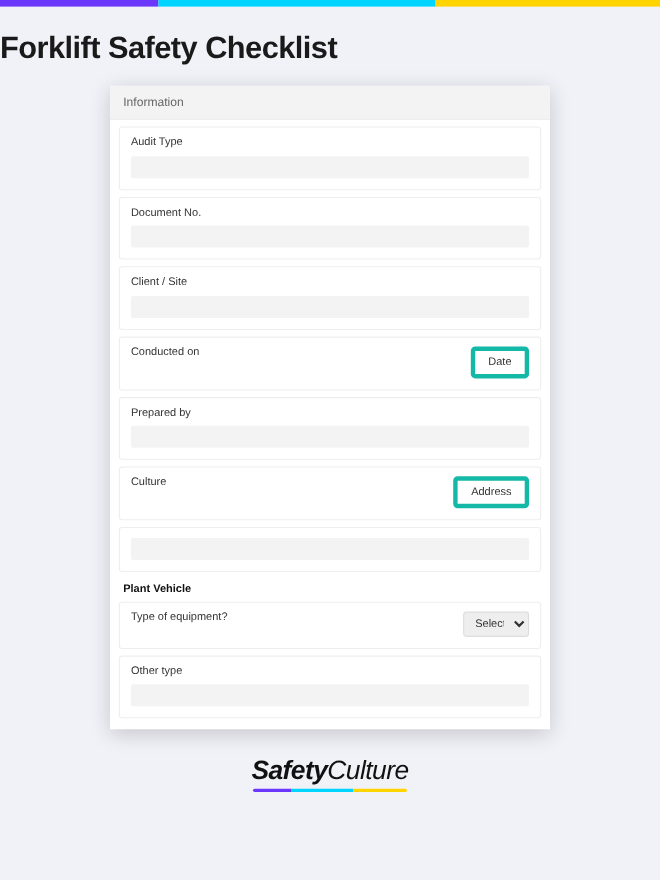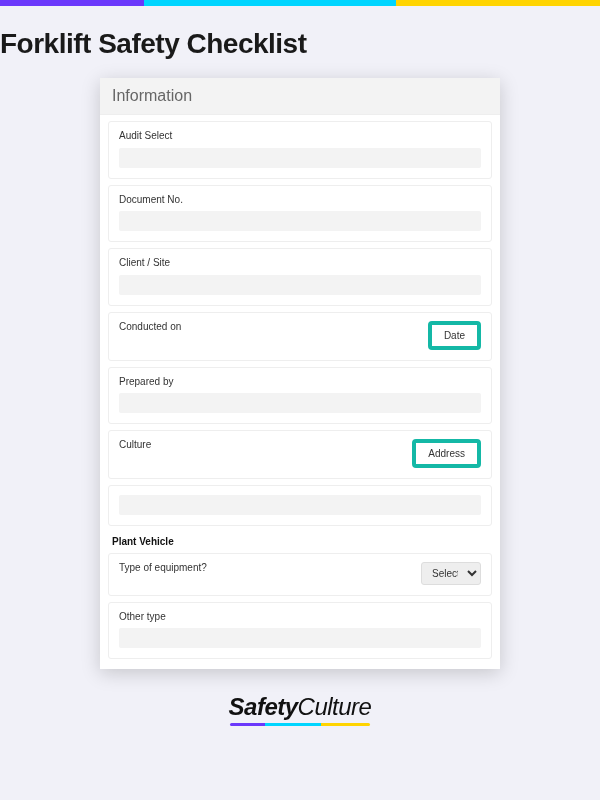--- a/index.html
+++ b/index.html
@@ -32,21 +32,21 @@
     background: #fff;
     width: 400px;
     margin: 0 auto;
     box-shadow: 0 4px 18px rgba(0,0,0,0.18);
     padding-bottom: 4px;
   }
 
   .section-header {
     background: #f3f3f3;
     color: #666;
-    font-size: 16px;
+    font-size: 11px;
     padding: 9px 12px;
     border-bottom: 1px solid #eee;
   }
 
   .field-block {
     border: 1px solid #eee;
     border-radius: 3px;
     margin: 6px 8px;
     padding: 8px 10px 10px;
     background: #fff;
@@ -130,21 +130,21 @@
     <div class="seg3"></div>
 </div>
 
 <h1 class="page-title">Forklift Safety Checklist</h1>
 
 <div class="card">
 
   <div class="section-header">Information</div>
 
   <div class="field-block">
-    <span class="field-label">Audit Select</span>
+    <span class="field-label">Audit Type</span>
     <input class="field-input" value="" style="">
   </div>
 
   <div class="field-block">
     <span class="field-label">Document No.</span>
     <input class="field-input" value="" style="">
   </div>
 
   <div class="field-block">
     <span class="field-label">Client / Site</span>

